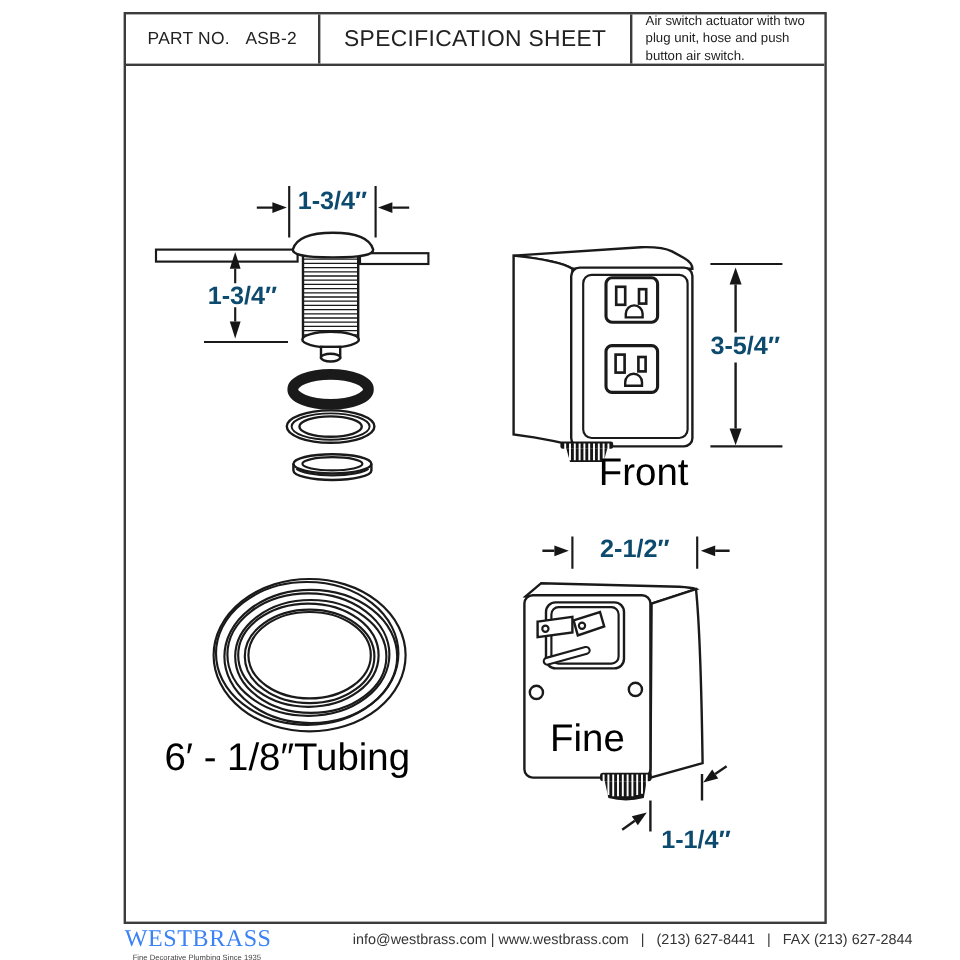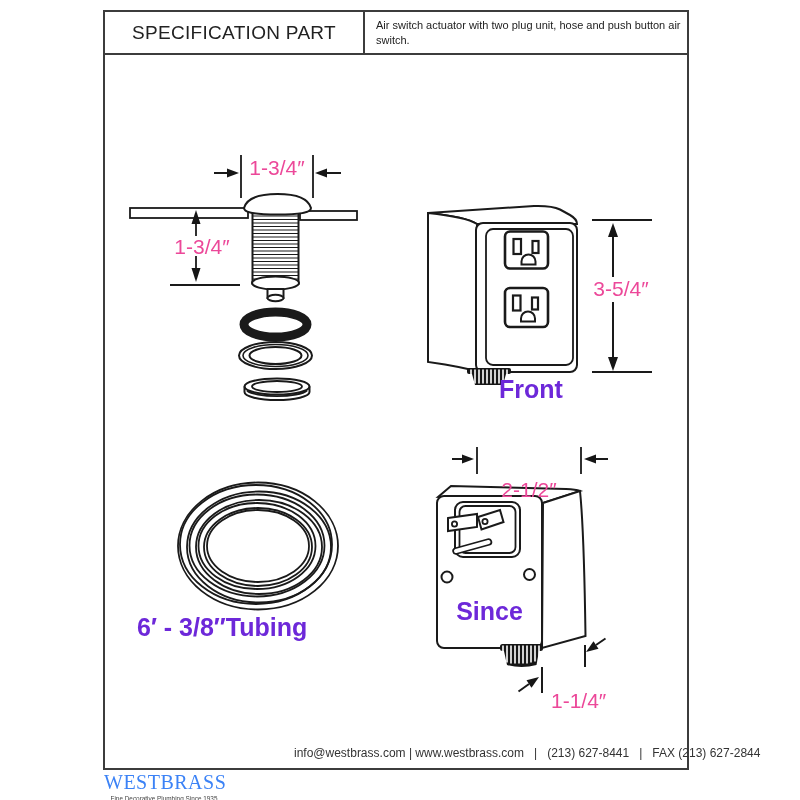--- a/index.html
+++ b/index.html
@@ -13,50 +13,54 @@
   .hdr .cell{box-sizing:border-box;display:flex;align-items:center;}
   .cell-part{width:162px;border-right:2px solid #3c3c3c;padding-left:18px;
              font-size:14.5px;letter-spacing:.2px;color:#222;}
   .cell-part .val{margin-left:13px;}
   .cell-title{width:260px;border-right:2px solid #3c3c3c;justify-content:center;
               font-size:19px;letter-spacing:.3px;color:#222;}
   .cell-desc{flex:1;padding:3px 6px 3px 11px;font-size:11px;line-height:1.28;
              color:#222;align-items:flex-start;}
 
   
-  .dim{position:absolute;font-size:21px;font-weight:400;color:#ec4899;white-space:nowrap;}
+  .dim{position:absolute;font-size:21px;font-weight:700;color:#0c4a6e;white-space:nowrap;}
   .dim.c{text-align:center;}
-  .dlabel{position:absolute;font-size:25px;font-weight:700;color:#6d28d9;white-space:nowrap;}
+  .dlabel{position:absolute;font-size:32px;font-weight:400;color:#000000;white-space:nowrap;}
 
   
   svg.art{position:absolute;left:0;top:0;}
   .ln{stroke:#1a1a1a;stroke-width:2;fill:none;}
   .ln18{stroke:#1a1a1a;stroke-width:1.8;fill:none;}
   .lnw{stroke:#1a1a1a;stroke-width:2;fill:#fff;}
   .lnw18{stroke:#1a1a1a;stroke-width:1.8;fill:#fff;}
   .thick{stroke:#1a1a1a;stroke-width:2.6;fill:#fff;}
   .blk{fill:#161616;stroke:none;}
   .arrow{fill:#161616;stroke:none;}
   .wstripe{stroke:#fff;stroke-width:1.6;fill:none;}
   .thread{stroke:#1a1a1a;stroke-width:1.1;fill:none;}
 
   
   .brand{position:absolute;left:104px;top:771px;width:120px;text-align:center;}
   .brand-name{font-family:"Liberation Serif",serif;font-size:20px;color:#3b82f6;
               letter-spacing:.5px;white-space:nowrap;}
   .brand-tag{font-size:6.4px;color:#444;margin-top:1px;white-space:nowrap;}
-  .contact{position:absolute;left:262px;top:746px;font-size:12px;color:#333;white-space:pre;padding-left:32px;}
+  .contact{position:absolute;left:262px;top:776px;font-size:12px;color:#333;white-space:pre;padding-left:32px;}
 </style>
 </head>
 <body>
 
 <div class="sheet">
   <div class="hdr">
+    <div class="cell cell-part">
+      <span>PART NO.</span>
+      <span class="val">ASB-2</span>
+    </div>
     <div class="cell cell-title">
-      <span>SPECIFICATION PART</span>
+      <span>SPECIFICATION SHEET</span>
     </div>
     <div class="cell cell-desc">Air switch actuator with two plug unit, hose and push button air switch.</div>
   </div>
 </div>
 
 <svg class="art" width="800" height="800" viewBox="0 0 800 800">
 
   <g>
     <rect class="lnw18" x="130" y="208" width="118" height="10"></rect>
     <rect class="lnw18" x="300" y="211" width="57" height="9"></rect>
@@ -179,22 +183,22 @@
     <ellipse class="ln18" cx="257" cy="546" rx="58.5" ry="43"></ellipse>
     <ellipse class="ln18" cx="258" cy="547" rx="54" ry="39"></ellipse>
     <ellipse class="ln18" cx="258" cy="546" rx="51" ry="36"></ellipse>
   </g>
 </svg>
 
 <div class="dim c" style="left:241px;top:156px;width:72px;">1-3/4″</div>
 <div class="dim c" style="left:166px;top:235px;width:72px;">1-3/4″</div>
 <div class="dim c" style="left:585px;top:277px;width:72px;">3-5/4″</div>
 <div class="dlabel" style="left:499px;top:375px;">Front</div>
-<div class="dim c" style="left:477px;top:446px;width:104px;margin-top:32px;">2-1/2″</div>
-<div class="dlabel" style="left:437px;top:597px;width:105px;text-align:center;">Since</div>
+<div class="dim c" style="left:477px;top:446px;width:104px;">2-1/2″</div>
+<div class="dlabel" style="left:437px;top:597px;width:105px;text-align:center;">Fine</div>
 <div class="dim" style="left:551px;top:666px;margin-top:23px;">1-1/4″</div>
-<div class="dlabel" style="left:137px;top:613px;">6′ - 3/8″Tubing</div>
+<div class="dlabel" style="left:137px;top:613px;">6′ - 1/8″Tubing</div>
 
 <div class="brand">
   <div class="brand-name">WESTBRASS</div>
   <div class="brand-tag">Fine Decorative Plumbing Since 1935</div>
 </div>
 <div class="contact">info@westbrass.com | www.westbrass.com   |   (213) 627-8441   |   FAX (213) 627-2844</div>
 
 </body></html>

